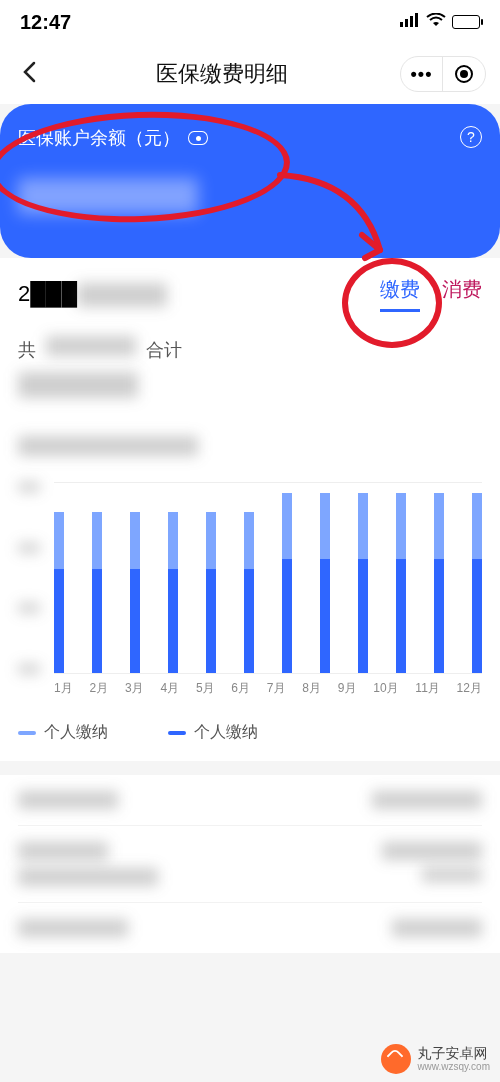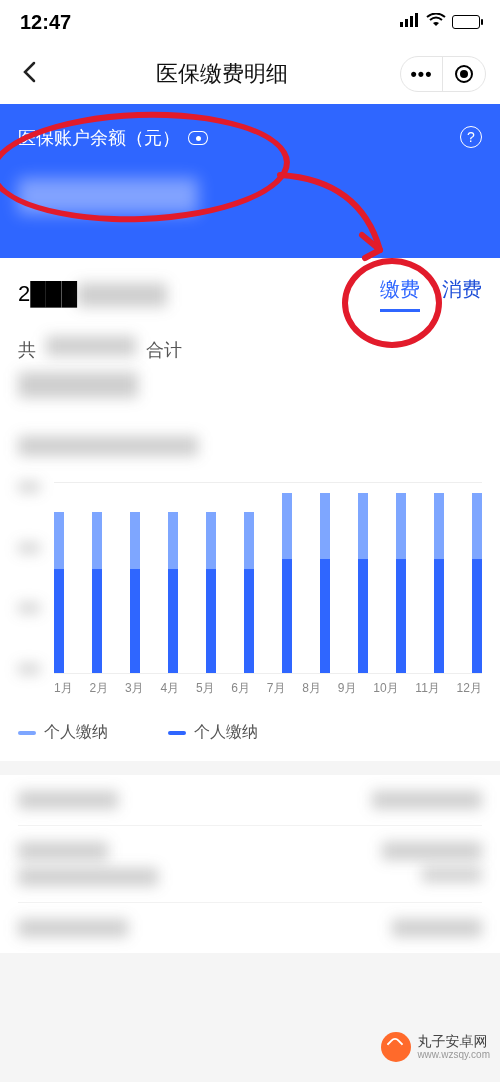--- a/index.html
+++ b/index.html
@@ -52,20 +52,21 @@
     width: 18px; height: 18px; border: 2px solid #000; border-radius: 50%;
     display: flex; align-items: center; justify-content: center;
   }
   .target-icon::after {
     content: ""; width: 8px; height: 8px; background: #000; border-radius: 50%;
   }
 
   .blue-card {
     background: #2f66ff; color: #fff; padding: 22px 18px 40px;
     position: relative;
+    border-radius: 31px;
   }
   .balance-label { font-size: 18px; display: flex; align-items: center; gap: 8px; }
   .eye-icon {
     width: 20px; height: 14px; border: 1.5px solid #fff; border-radius: 60% / 100%;
     display: flex; align-items: center; justify-content: center;
   }
   .eye-icon::after { content: ""; width: 5px; height: 5px; background: #fff; border-radius: 50%; }
   .help-icon {
     position: absolute; right: 18px; top: 22px;
     width: 22px; height: 22px; border: 1.5px solid #fff; border-radius: 50%;
@@ -75,21 +76,21 @@
   .blur { filter: blur(8px); background: rgba(255,255,255,0.4); color: transparent; display: inline-block; border-radius: 2px; }
   .blur-dark { filter: blur(7px); background: rgba(60,60,60,0.25); color: transparent; display: inline-block; border-radius: 2px; }
 
   .white-card {
     background: #fff; margin: 0; padding: 18px;
     border-radius: 0;
   }
   .year-row { display: flex; align-items: center; justify-content: space-between; }
   .year { font-size: 22px; font-weight: 500; }
   .tabs { display: flex; gap: 22px; font-size: 20px; }
-  .tab { color: #1d4ed8; padding-bottom: 6px; }
+  .tab { color: #be185d; padding-bottom: 6px; }
   .tab.active { color: #2f66ff; border-bottom: 3px solid #2f66ff; }
 
   .summary-row { margin-top: 24px; font-size: 18px; color: #555; display: flex; align-items: baseline; gap: 10px; }
   .summary-val { margin-top: 10px; height: 28px; }
 
   .sub-label { margin-top: 36px; height: 22px; }
   .chart-area { margin-top: 24px; position: relative; height: 220px; padding-left: 30px; }
   .y-labels { position: absolute; left: 0; top: 0; bottom: 28px; width: 28px;
     display: flex; flex-direction: column; justify-content: space-between; font-size: 10px; color: #bbb; }
   .bars-wrap { position: absolute; left: 36px; right: 0; top: 0; bottom: 28px;
@@ -119,21 +120,21 @@
   .oval2 {
     left: 342px; top: 258px; width: 100px; height: 90px;
     border: 6px solid #e21b2b; border-radius: 50%;
   }
   .arrow {
     left: 270px; top: 160px; width: 140px; height: 120px;
   }
   .arrow svg { width: 100%; height: 100%; }
 
   .watermark {
-    position: absolute; right: 10px; bottom: 20px;
+    position: absolute; right: 10px; bottom: 8px;
     display: flex; align-items: center; gap: 6px;
     font-size: 14px; color: #444;
   }
   .wm-icon {
     width: 30px; height: 30px; background: #ff6a2b; border-radius: 50%;
     position: relative;
   }
   .wm-icon::after {
     content: ""; position: absolute; left: 8px; top: 6px; width: 10px; height: 10px;
     border: 2px solid #fff; border-bottom: none; border-right: none; border-radius: 50% 0 0 0;

